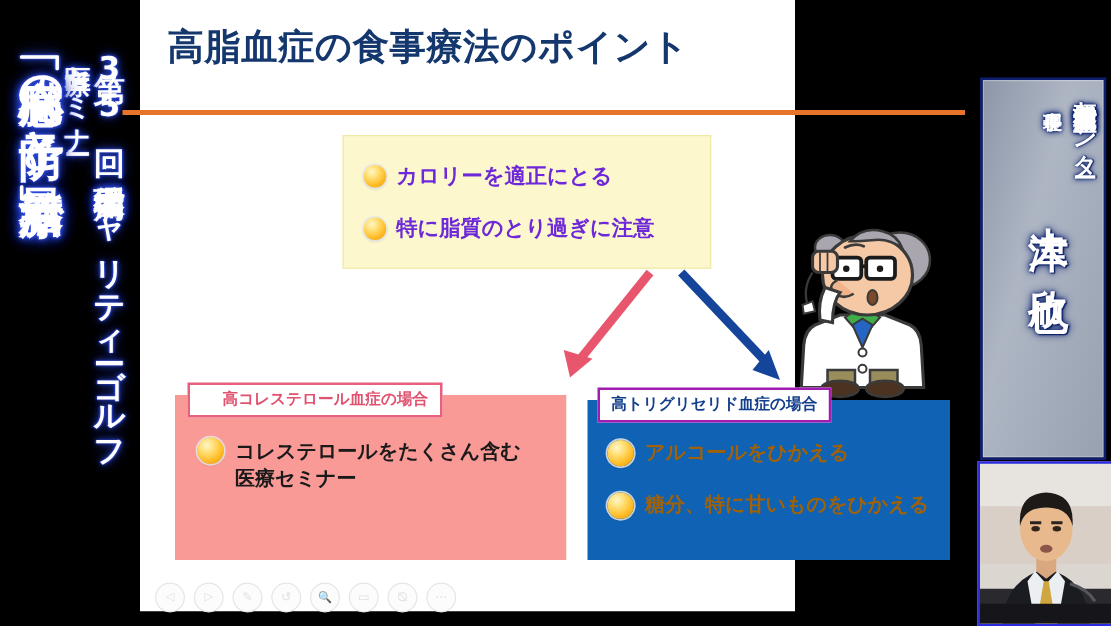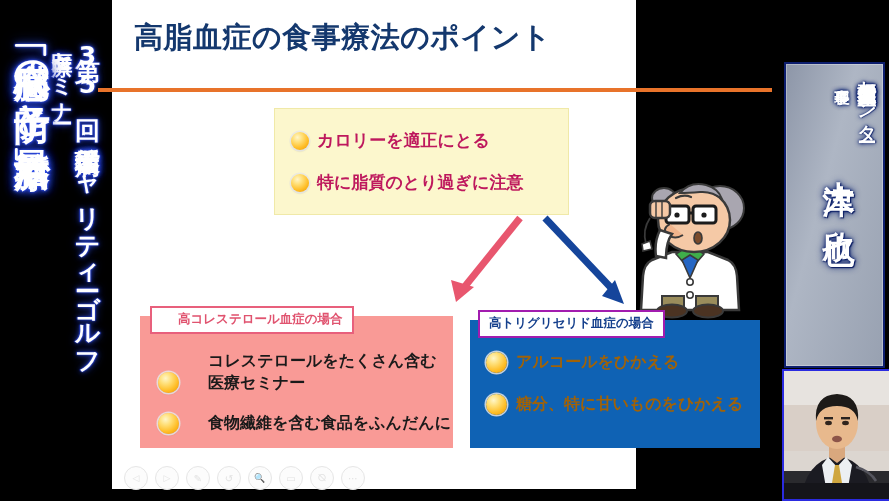--- a/index.html
+++ b/index.html
@@ -100,21 +100,21 @@
     left: 16px;
     display: flex;
     align-items: center;
     white-space: nowrap;
   }
   .yb-row.r1 { top: 20px; }
   .yb-row.r2 { top: 62px; }
   .yb-text {
     font-size: 17px;
     font-weight: bold;
-    color: #be185d;
+    color: #6d28d9;
     margin-left: 8px;
   }
 
   
   .orb {
     flex: none;
     width: 18px; height: 18px;
     border-radius: 50%;
     background:
       radial-gradient(circle at 36% 30%, #fff6c9 0%, #ffe07a 28%, #ffbe28 62%, #e79400 100%);
@@ -145,23 +145,22 @@
     padding: 3px 9px 4px 26px;
     font-size: 12.5px;
     font-weight: bold;
     color: #e0536f;
     white-space: nowrap;
   }
   .pink-row {
     position: absolute;
     left: 46px;
     display: flex;
-    align-items: flex-end;
-    white-space: nowrap;
-    gap: 20px;
+    align-items: flex-start;
+    white-space: nowrap;
   }
   .pink-row.r1 { top: 350px; }
   .pink-row.r2 { top: 412px; }
   .pink-text {
     font-size: 16px;
     font-weight: bold;
     color: #1a1a1a;
     margin-left: 9px;
     line-height: 1.35;
   }
@@ -369,24 +368,20 @@
       <path d="M30 50 q-8 12 -4 26" stroke="#3a3a3a" stroke-width="1.8" fill="none"></path>
       <path d="M22 76 l8 -3 l2 8 l-9 2 z" fill="#ffffff" stroke="#3a3a3a" stroke-width="1.6"></path>
     </svg>
 
     <div class="pink-box"></div>
     <div class="pink-label">高コレステロール血症の場合</div>
     <div class="pink-row r1">
       <span class="orb big"></span>
       <span class="pink-text"><span>コレステロールをたくさん含む</span><br><span>医療セミナー</span></span>
     </div>
-    <div class="pink-row r2">
-      <span class="orb big"></span>
-      <span class="pink-text">食物繊維を含む食品をふんだんに</span>
-    </div>
 
     <div class="blue-box"></div>
     <div class="blue-label">高トリグリセリド血症の場合</div>
     <div class="blue-row r1">
       <span class="orb big"></span>
       <span class="blue-text">アルコールをひかえる</span>
     </div>
     <div class="blue-row r2">
       <span class="orb big"></span>
       <span class="blue-text">糖分、特に甘いものをひかえる</span>

